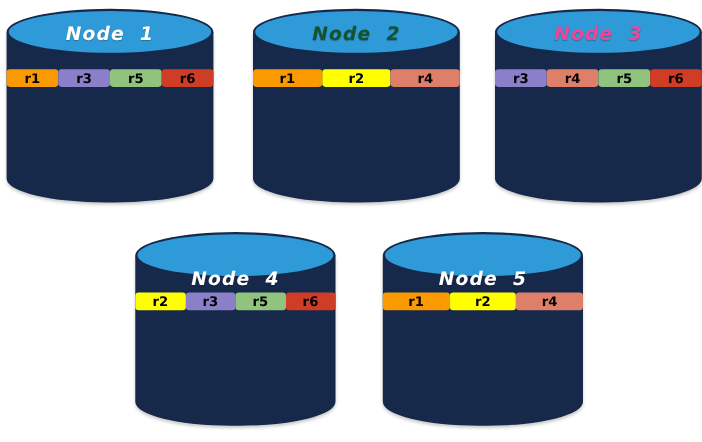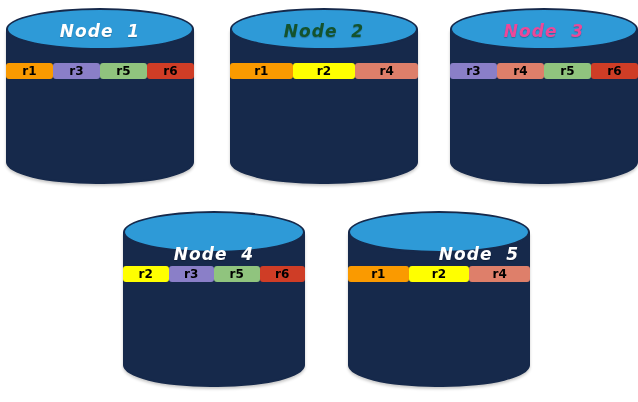--- a/index.html
+++ b/index.html
@@ -158,21 +158,21 @@
         <div class="replica" style="background: rgb(255, 255, 0); color: rgb(0, 0, 0);">r2</div>
         <div class="replica" style="background: rgb(138, 127, 200); color: rgb(0, 0, 0);">r3</div>
         <div class="replica" style="background: rgb(144, 196, 126); color: rgb(0, 0, 0);">r5</div>
         <div class="replica" style="background: rgb(207, 61, 38); color: rgb(0, 0, 0);">r6</div>
       </div>
   </div>
 
   <div class="node row2" id="node-5">
     <div class="cyl-body" style="background: rgb(22, 41, 75); border-color: rgb(22, 41, 75);"></div>
     <div class="cyl-top" style="background: rgb(46, 154, 215); border-color: rgb(22, 41, 75);"></div>
-    <div class="node-title" style="color: rgb(255, 255, 255); padding-left: 40px;">Node  5</div>
+    <div class="node-title" style="color: rgb(255, 255, 255);">Node  5</div>
     <div class="replica-stack">
         <div class="replica" style="background: rgb(250, 154, 0); color: rgb(0, 0, 0);">r1</div>
         <div class="replica" style="background: rgb(255, 255, 0); color: rgb(0, 0, 0);">r2</div>
         <div class="replica" style="background: rgb(222, 127, 106); color: rgb(0, 0, 0);">r4</div>
       </div>
   </div>
 
 </div>
 
 </body></html>

